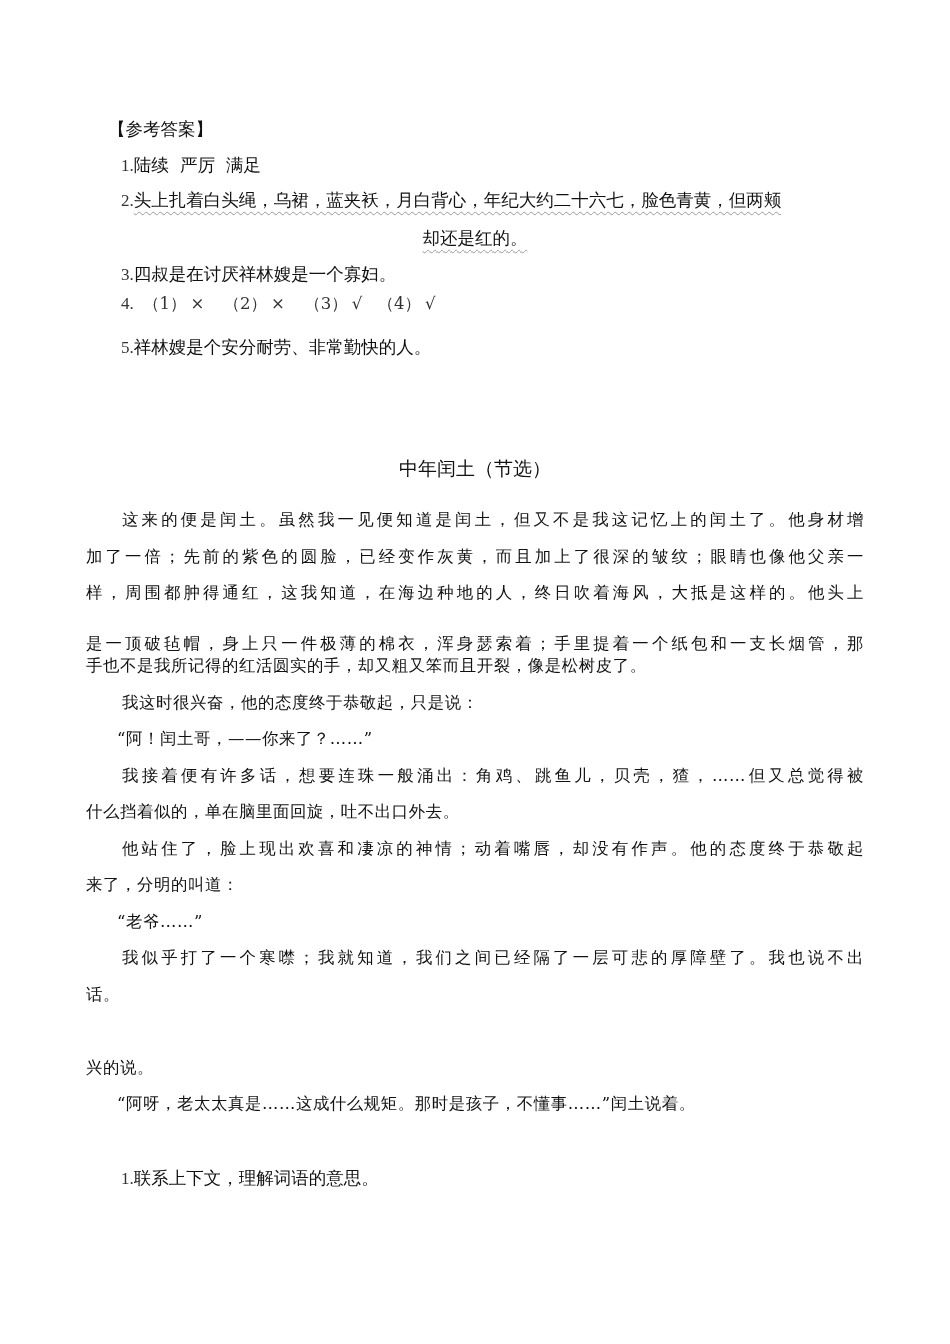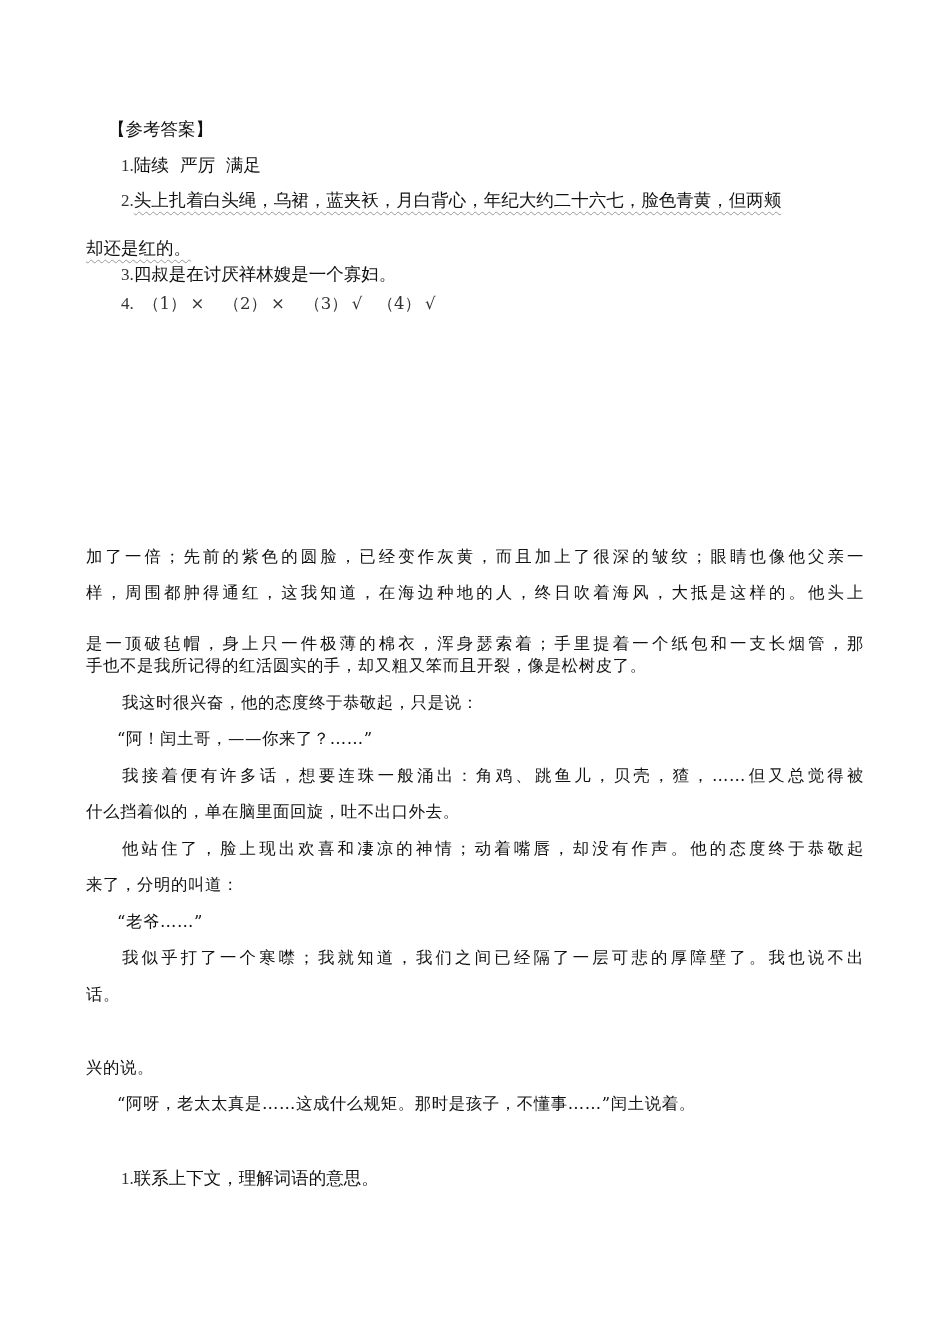--- a/index.html
+++ b/index.html
@@ -26,38 +26,43 @@
 
   <div class="line sans indent" style="left:108px; top:117px;">【参考答案】</div>
 
   <div class="line sans indent" style="top:153px;">
     <span class="num">1.</span><span style="white-space:pre;">陆续  严厉  满足</span>
   </div>
 
   <div class="line sans indent" style="top:188px;">
     <span class="num">2.</span><span class="wavy">头上扎着白头绳，乌裙，蓝夹袄，月白背心，年纪大约二十六七，脸色青黄，但两颊</span>
   </div>
-  <div class="line sans" style="top:236px;">
+  <div class="line sans" style="top:226px;text-align:center;">
     <span class="wavy">却还是红的。</span>
   </div>
 
   <div class="line sans indent" style="top:262px;">
     <span class="num">3.</span><span>四叔是在讨厌祥林嫂是一个寡妇。</span>
   </div>
 
   <div class="line serif indent marks" style="top:292px; font-size:16.5px; color:#333;">
     <span class="num" style="margin-right:4px;">4.</span>
     <span style="margin-right:14px;"><span>（1）</span><span style="margin-left:4px;">×</span></span>
     <span style="margin-right:14px;"><span>（2）</span><span style="margin-left:4px;">×</span></span>
     <span style="margin-right:10px;"><span>（3）</span><span style="margin-left:4px;">√</span></span>
     <span><span>（4）</span><span style="margin-left:4px;">√</span></span>
   </div>
 
+  <div class="line sans indent" style="top:335px;">
+    <span class="num">5.</span><span>祥林嫂是个安分耐劳、非常勤快的人。</span>
+  </div>
 
+  <div class="title sans">中年闰土（节选）</div>
 
+  <div class="body-line serif indent justify" style="top:508px;">这来的便是闰土。虽然我一见便知道是闰土，但又不是我这记忆上的闰土了。他身材增</div>
   <div class="body-line serif justify" style="top:545px;">加了一倍；先前的紫色的圆脸，已经变作灰黄，而且加上了很深的皱纹；眼睛也像他父亲一</div>
   <div class="body-line serif justify" style="top:581px;">样，周围都肿得通红，这我知道，在海边种地的人，终日吹着海风，大抵是这样的。他头上</div>
   <div class="body-line serif justify" style="top:632px;">是一顶破毡帽，身上只一件极薄的棉衣，浑身瑟索着；手里提着一个纸包和一支长烟管，那</div>
   <div class="body-line serif" style="top:654px;">手也不是我所记得的红活圆实的手，却又粗又笨而且开裂，像是松树皮了。</div>
   <div class="body-line serif indent" style="top:691px;">我这时很兴奋，他的态度终于恭敬起，只是说：</div>
   <div class="body-line serif" style="top:727px; left:117px;">“阿！闰土哥，——你来了？……”</div>
   <div class="body-line serif indent justify" style="top:764px;">我接着便有许多话，想要连珠一般涌出：角鸡、跳鱼儿，贝壳，猹，……但又总觉得被</div>
   <div class="body-line serif" style="top:800px;">什么挡着似的，单在脑里面回旋，吐不出口外去。</div>
   <div class="body-line serif indent justify" style="top:837px;">他站住了，脸上现出欢喜和凄凉的神情；动着嘴唇，却没有作声。他的态度终于恭敬起</div>
   <div class="body-line serif" style="top:873px;">来了，分明的叫道：</div>

